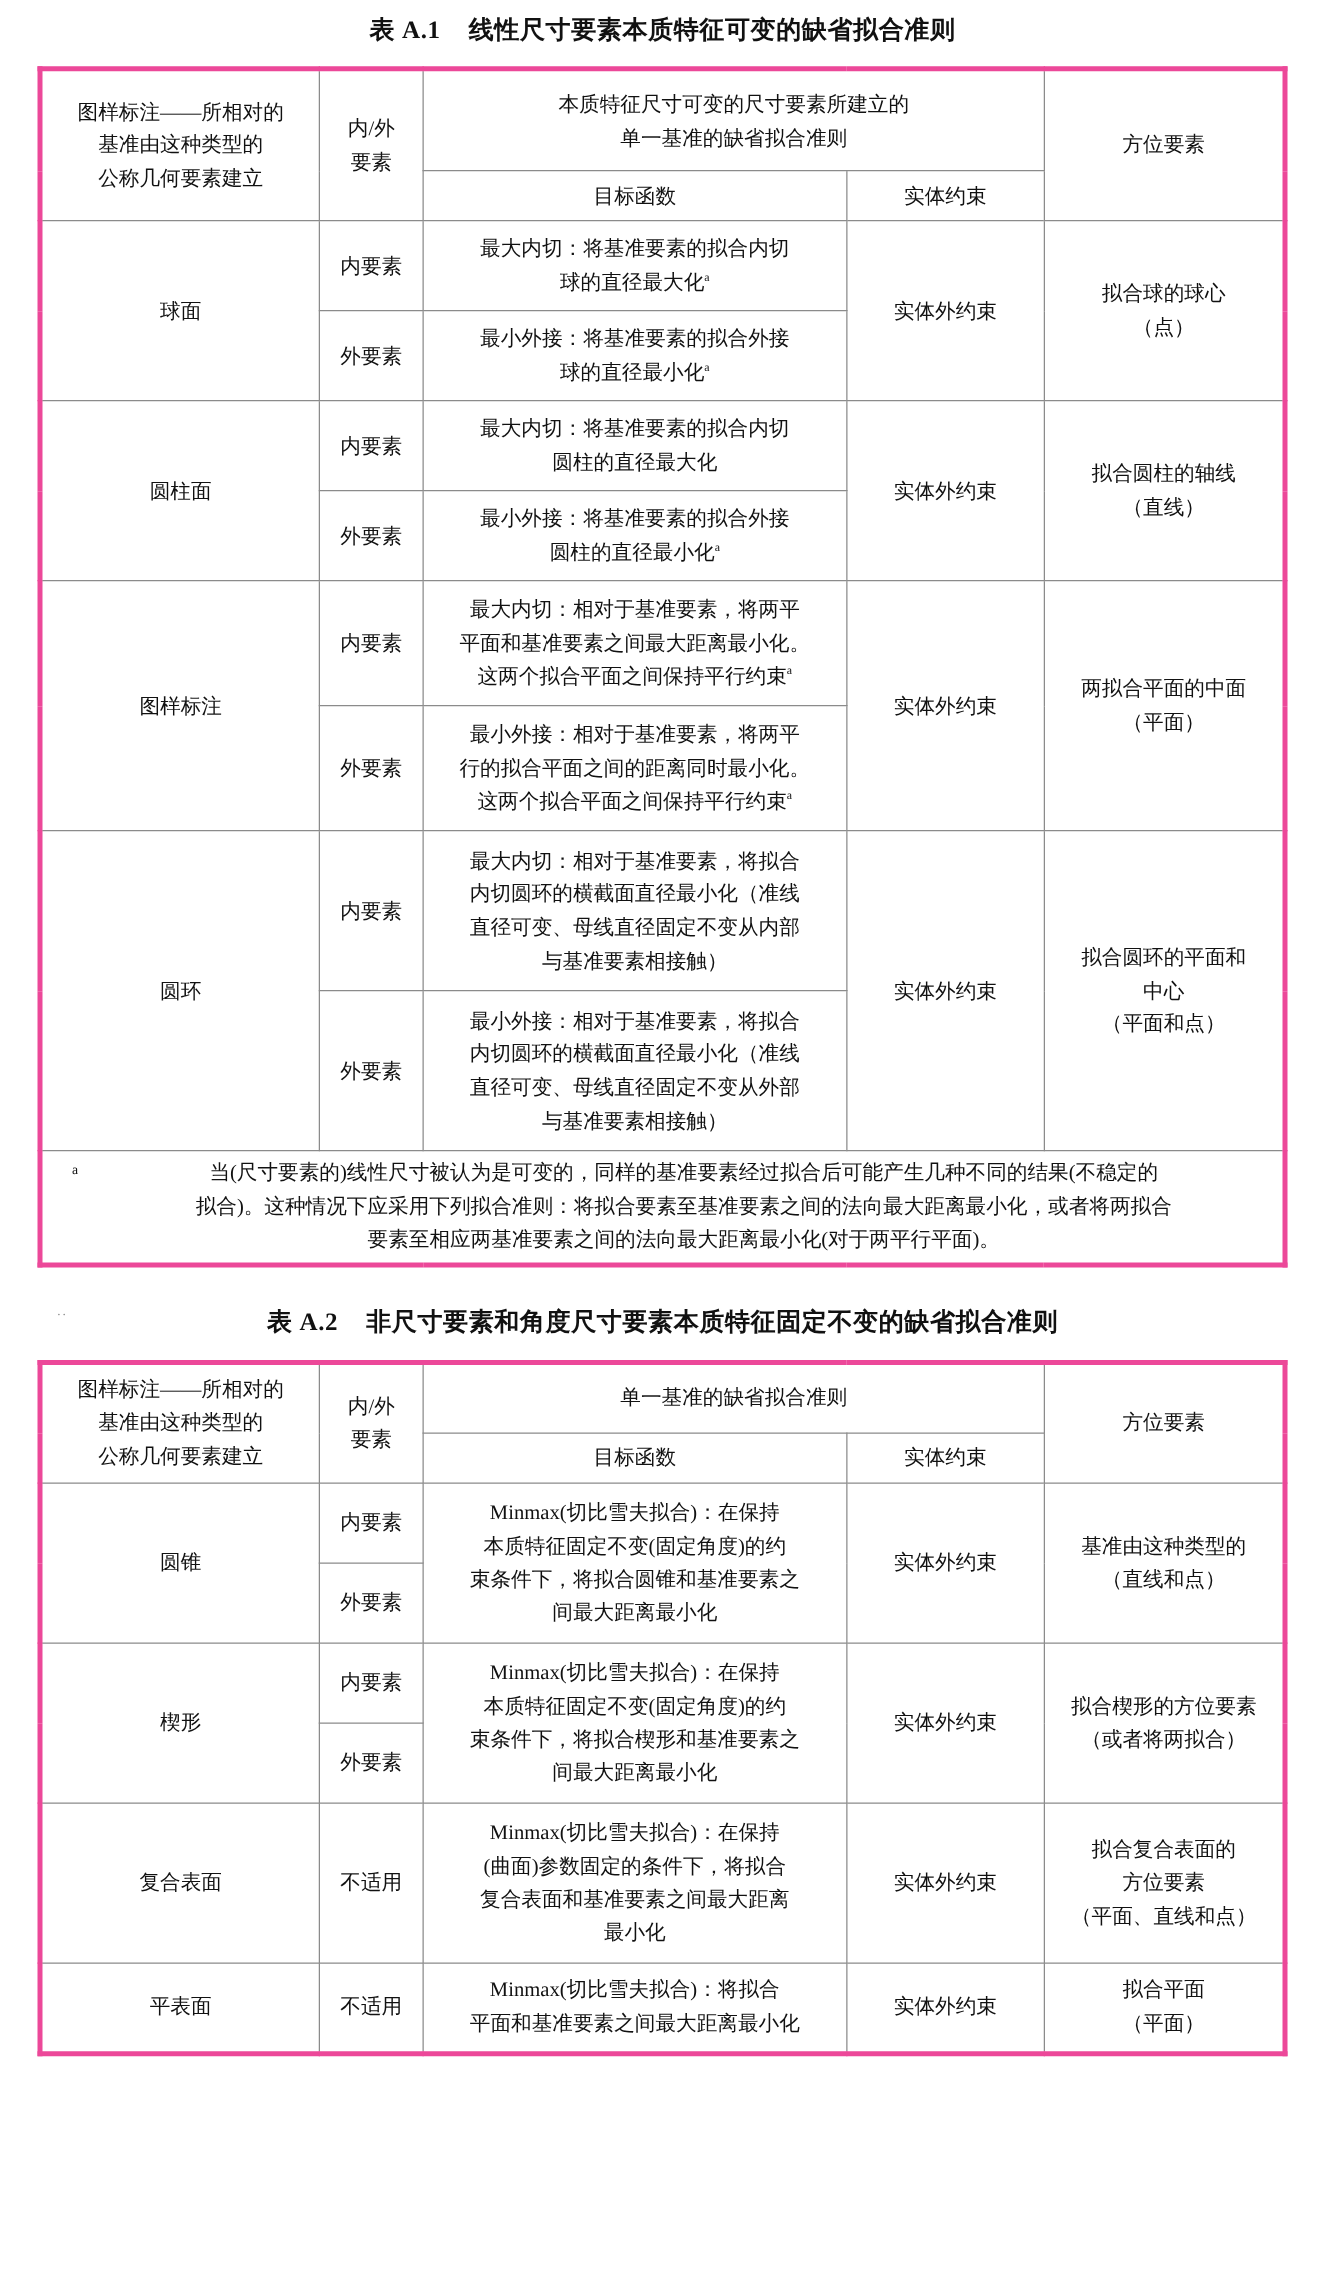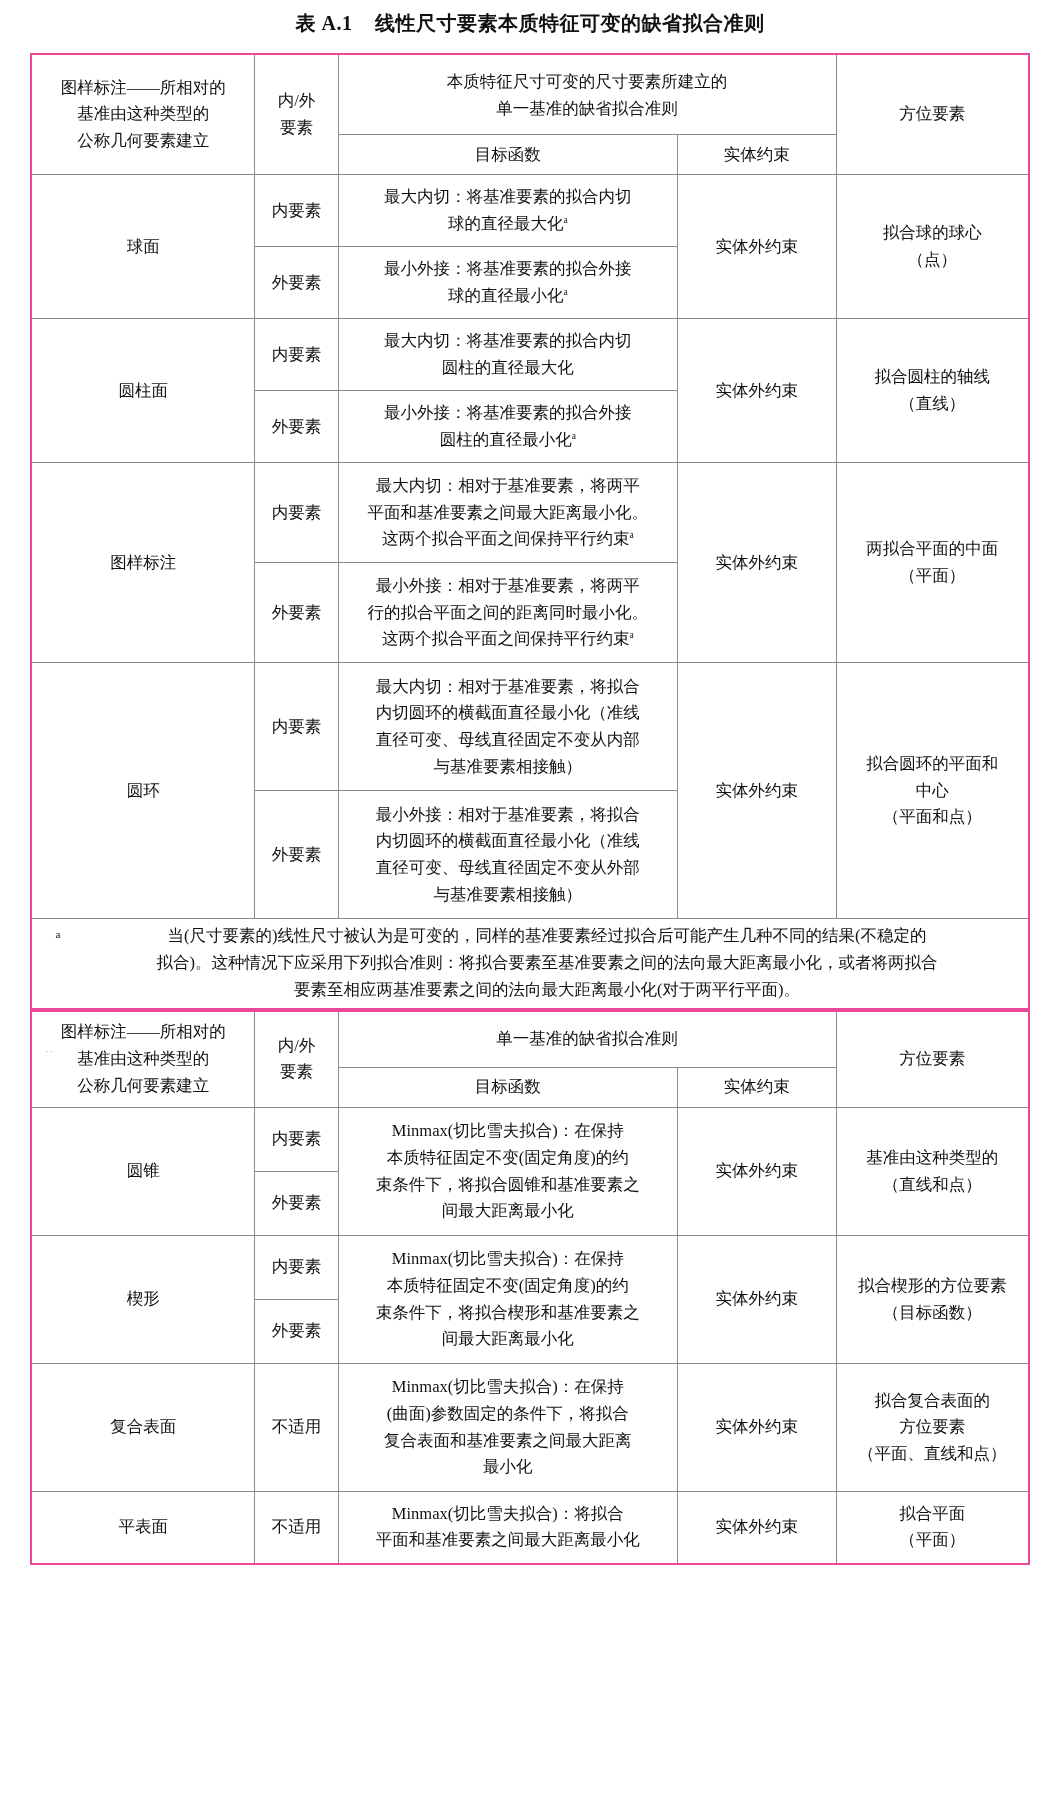--- a/index.html
+++ b/index.html
@@ -34,21 +34,21 @@
   table.gbtable td, table.gbtable th {
     border: 1px solid #8b8b8b;
     vertical-align: middle;
     text-align: center;
     font-weight: normal;
     font-size: 16.5px;
     line-height: 1.62;
     padding: 4px 6px;
   }
   
-  table.gbtable { border: 2px solid #ec4899; }
+  table.gbtable { border: 4px solid #ec4899; }
   td.hsep-top { border-top: 2px solid #2b2b2b; }
   td.thick-b { border-bottom: 2px solid #2b2b2b; }
 
   .cell-name { font-size: 17px; text-align: left; padding-left: 16px; }
   .cell-io   { font-size: 16px; }
   .cell-obj  { font-size: 16.5px; }
   .cell-con  { font-size: 16.5px; }
   .cell-ori  { font-size: 16.5px; }
   .hdr       { font-size: 17px; }
   .hdr-small { font-size: 16.5px; }
@@ -224,20 +224,23 @@
             <div>拟合)。这种情况下应采用下列拟合准则：将拟合要素至基准要素之间的法向最大距离最小化，或者将两拟合</div>
             <div>要素至相应两基准要素之间的法向最大距离最小化(对于两平行平面)。</div>
           </span>
         </td>
       </tr>
     </tbody>
   </table>
 
   <div class="artifact" style="top:1044px">..</div>
 
+  <div class="table-title title-a2">
+    <span class="tnum">表 A.2</span>&nbsp;&nbsp;&nbsp;<span>非尺寸要素和角度尺寸要素本质特征固定不变的缺省拟合准则</span>
+  </div>
 
   <table class="gbtable" style="width:1000px">
     <colgroup>
       <col style="width:202px">
       <col style="width:75px">
       <col style="width:306px">
       <col style="width:143px">
       <col style="width:174px">
     </colgroup>
     <tbody>
@@ -285,21 +288,21 @@
         <td class="cell-io hsep-top" style="height:64px">内要素</td>
         <td class="cell-obj hsep-top" rowspan="2">
           <div>Minmax(切比雪夫拟合)：在保持</div>
           <div>本质特征固定不变(固定角度)的约</div>
           <div>束条件下，将拟合楔形和基准要素之</div>
           <div>间最大距离最小化</div>
         </td>
         <td class="cell-con hsep-top" rowspan="2">实体外约束</td>
         <td class="cell-ori hsep-top" rowspan="2">
           <div>拟合楔形的方位要素</div>
-          <div>（目标函数）</div>
+          <div>（或者将两拟合）</div>
         </td>
       </tr>
       <tr>
         <td class="cell-io" style="height:64px">外要素</td>
       </tr>
 
       <tr>
         <td class="cell-name hsep-top">复合表面</td>
         <td class="cell-io hsep-top">不适用</td>
         <td class="cell-obj hsep-top" style="height:128px">

